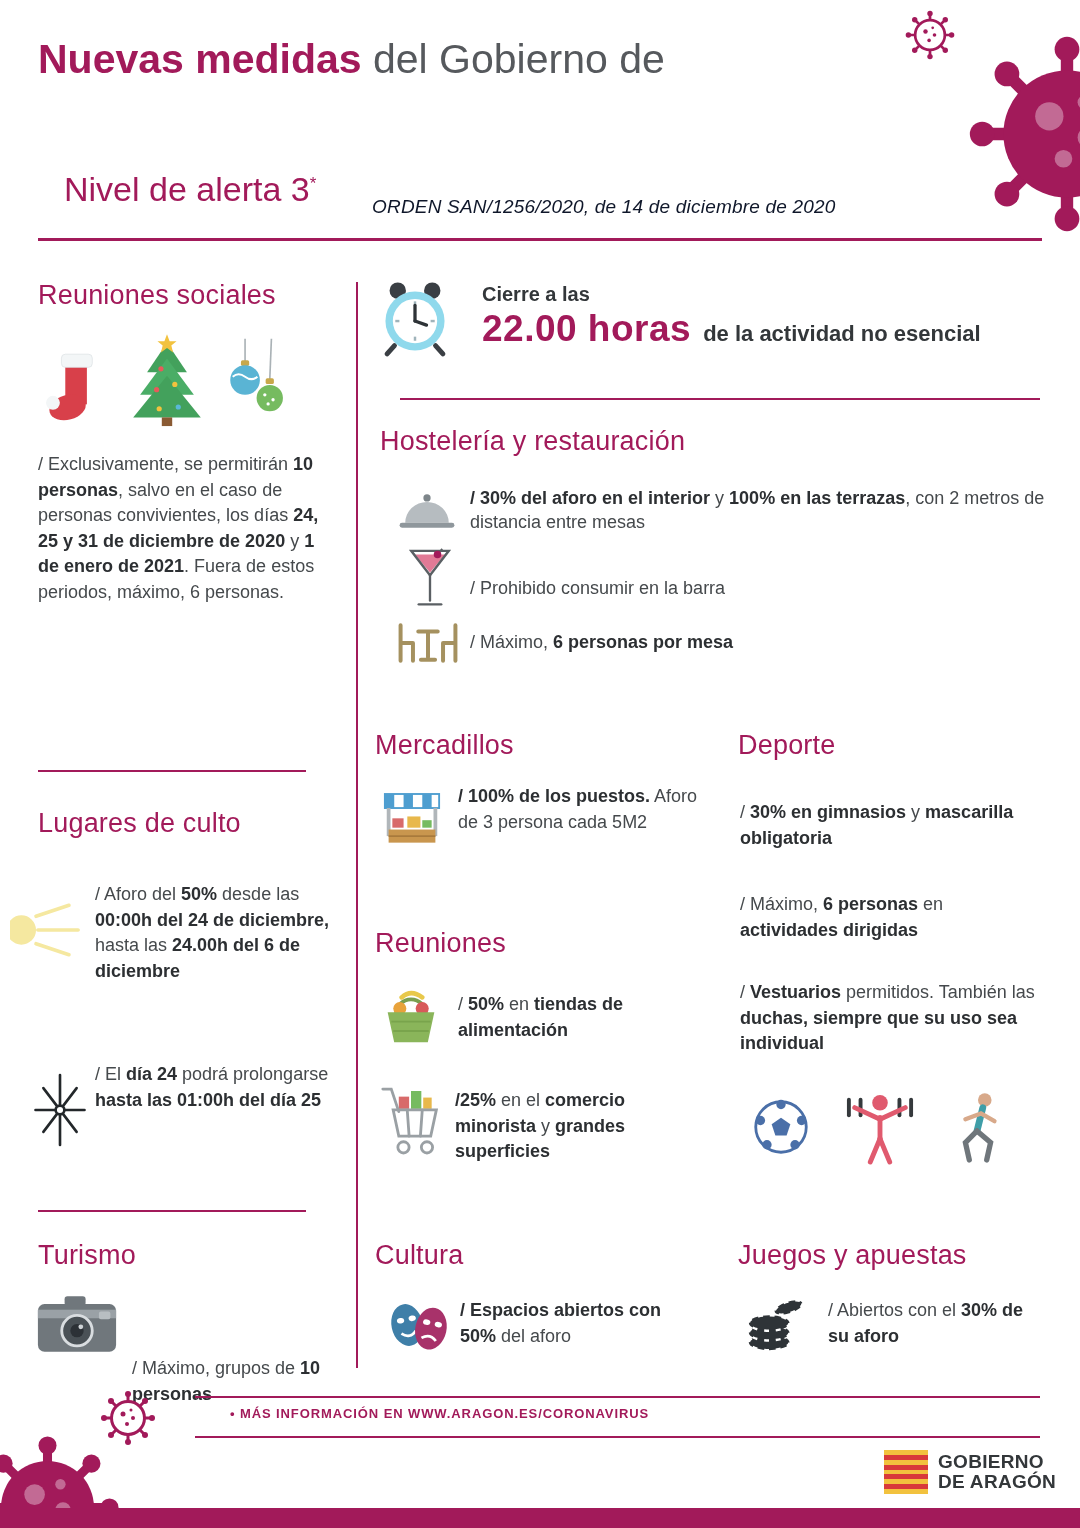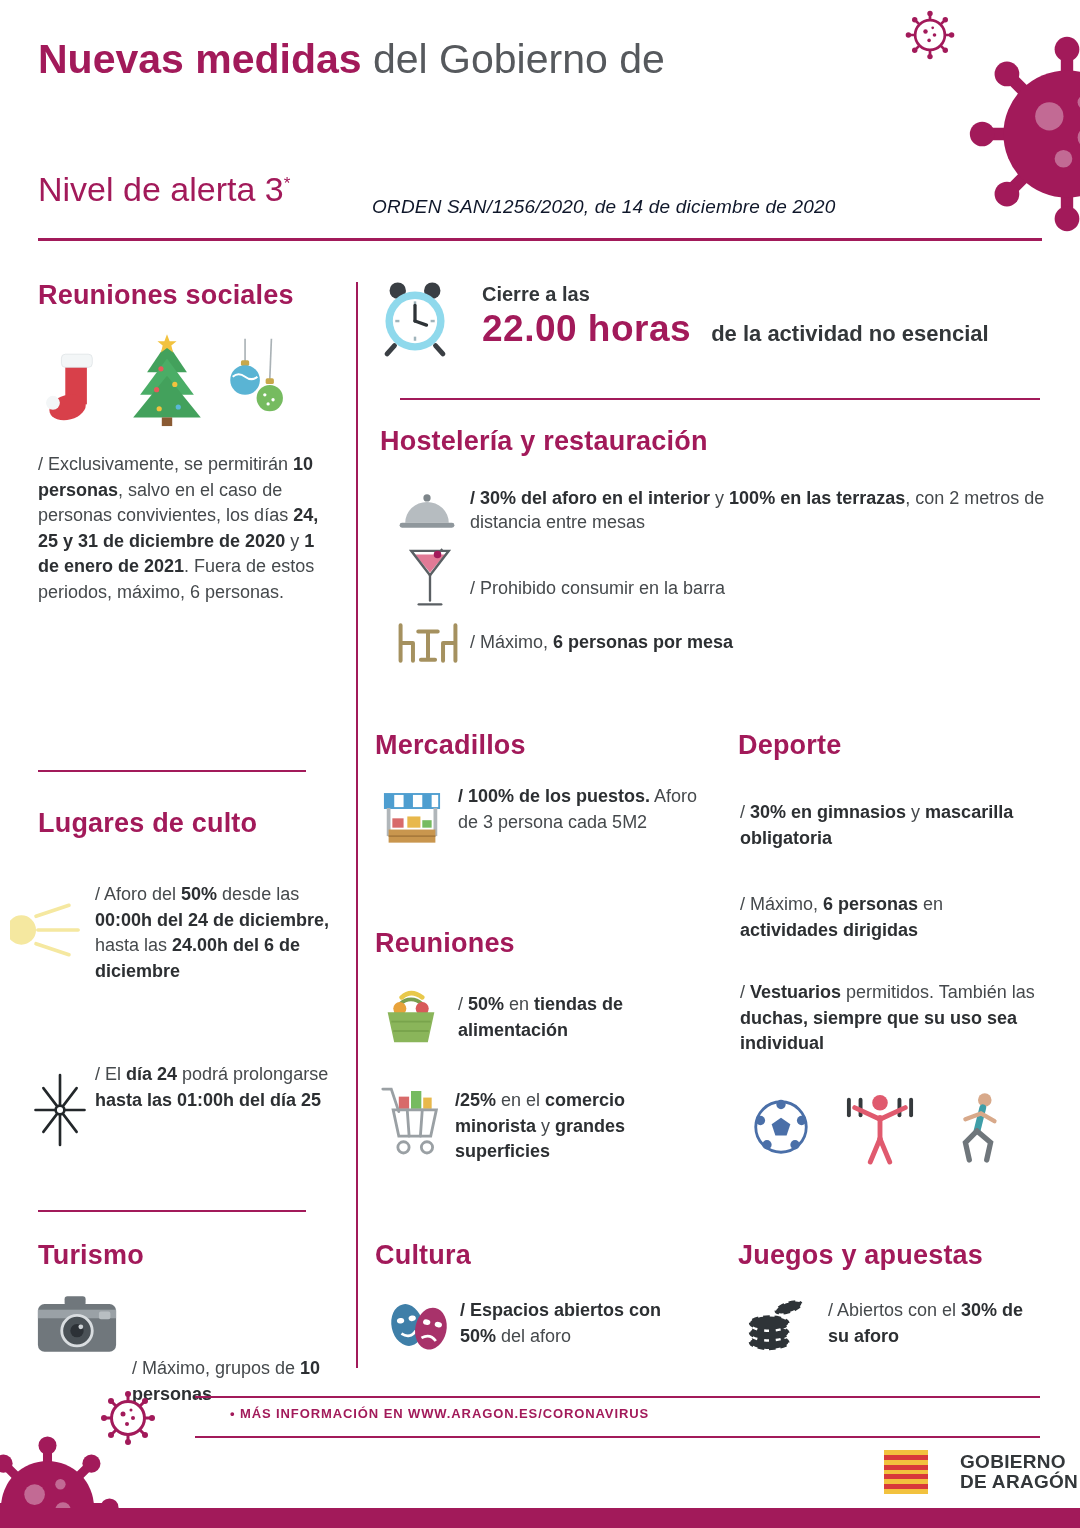--- a/index.html
+++ b/index.html
@@ -3,36 +3,36 @@
 <meta charset="utf-8">
 <title>Nuevas medidas COVID-19 Aragón</title>
 <style>
   :root { --accent:#a21a5a; --text:#45494c; --textb:#2c2f32; }
   * { margin:0; padding:0; box-sizing:border-box; }
   html,body { background:#e9e9e9; }
   .page { position:relative; width:1080px; height:1528px; margin:0 auto; background:#ffffff;
           overflow:hidden; font-family:"Liberation Sans","DejaVu Sans",sans-serif; color:var(--text); }
   .abs { position:absolute; }
   .rule { position:absolute; background:var(--accent); }
-  .h { position:absolute; font-size:27px; font-weight:700; color:var(--accent); letter-spacing:.2px; }
+  .h { position:absolute; font-size:27px; font-weight:400; color:var(--accent); letter-spacing:.2px; }
   .body { position:absolute; font-size:18px; line-height:1.42; color:var(--text); }
   .body .b { font-weight:700; color:var(--textb); }
   .title { font-size:41px; line-height:1.22; font-weight:400; color:#56595d; }
   .title .acc { color:var(--accent); font-weight:700; }
-  .alert { font-size:34px; font-weight:400; color:var(--accent); }
+  .alert { font-size:34px; font-weight:400; color:var(--accent);margin-left:26px; }
   .alert sup { font-size:17px; }
   .order { font-size:19px; font-style:italic; font-weight:500; color:#0f172a; letter-spacing:.2px; }
   .closure-intro { font-size:20px; font-weight:700; color:#33373a; }
-  .closure-line { display:flex; align-items:baseline; gap:20px; }
+  .closure-line { display:flex; align-items:baseline; gap:12px; }
   .closure-time { font-size:37px; font-weight:700; color:var(--accent); letter-spacing:.5px; }
   .closure-scope { font-size:22px; font-weight:700; color:#33373a; }
   .finfo { position:absolute; font-size:13px; letter-spacing:.9px; color:var(--accent); font-weight:600; }
   .finfo .url { font-weight:800; }
   .logo { position:absolute; display:flex; align-items:center; gap:10px; }
-  .logo-text { font-size:19px; font-weight:700; color:#33373a; line-height:1.05; letter-spacing:.3px;margin-left:22px; }
+  .logo-text { font-size:19px; font-weight:700; color:#33373a; line-height:1.05; letter-spacing:.3px; }
 </style>
 </head>
 <body>
 
 <svg width="0" height="0" style="position:absolute">
   <symbol id="virus" viewBox="0 0 120 120">
     <g stroke="currentColor" stroke-width="7" stroke-linecap="round">
       <line x1="60" y1="60" x2="60" y2="14"></line>
         <line x1="60" y1="60" x2="60" y2="106"></line>
       <line x1="60" y1="60" x2="14" y2="60"></line>

